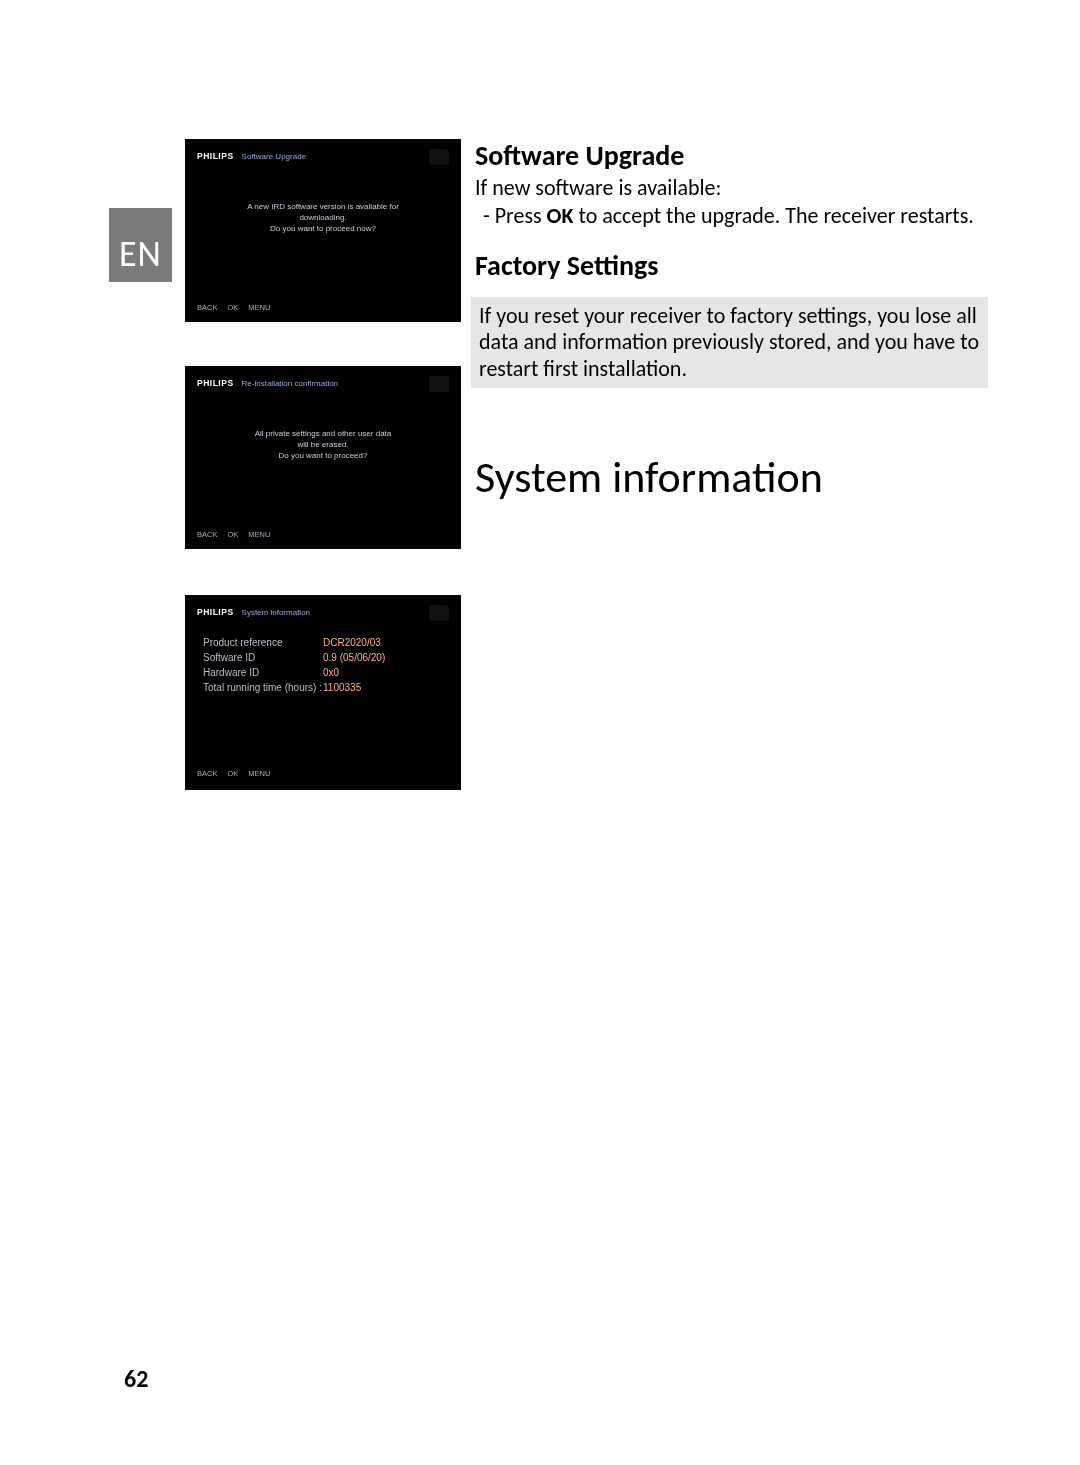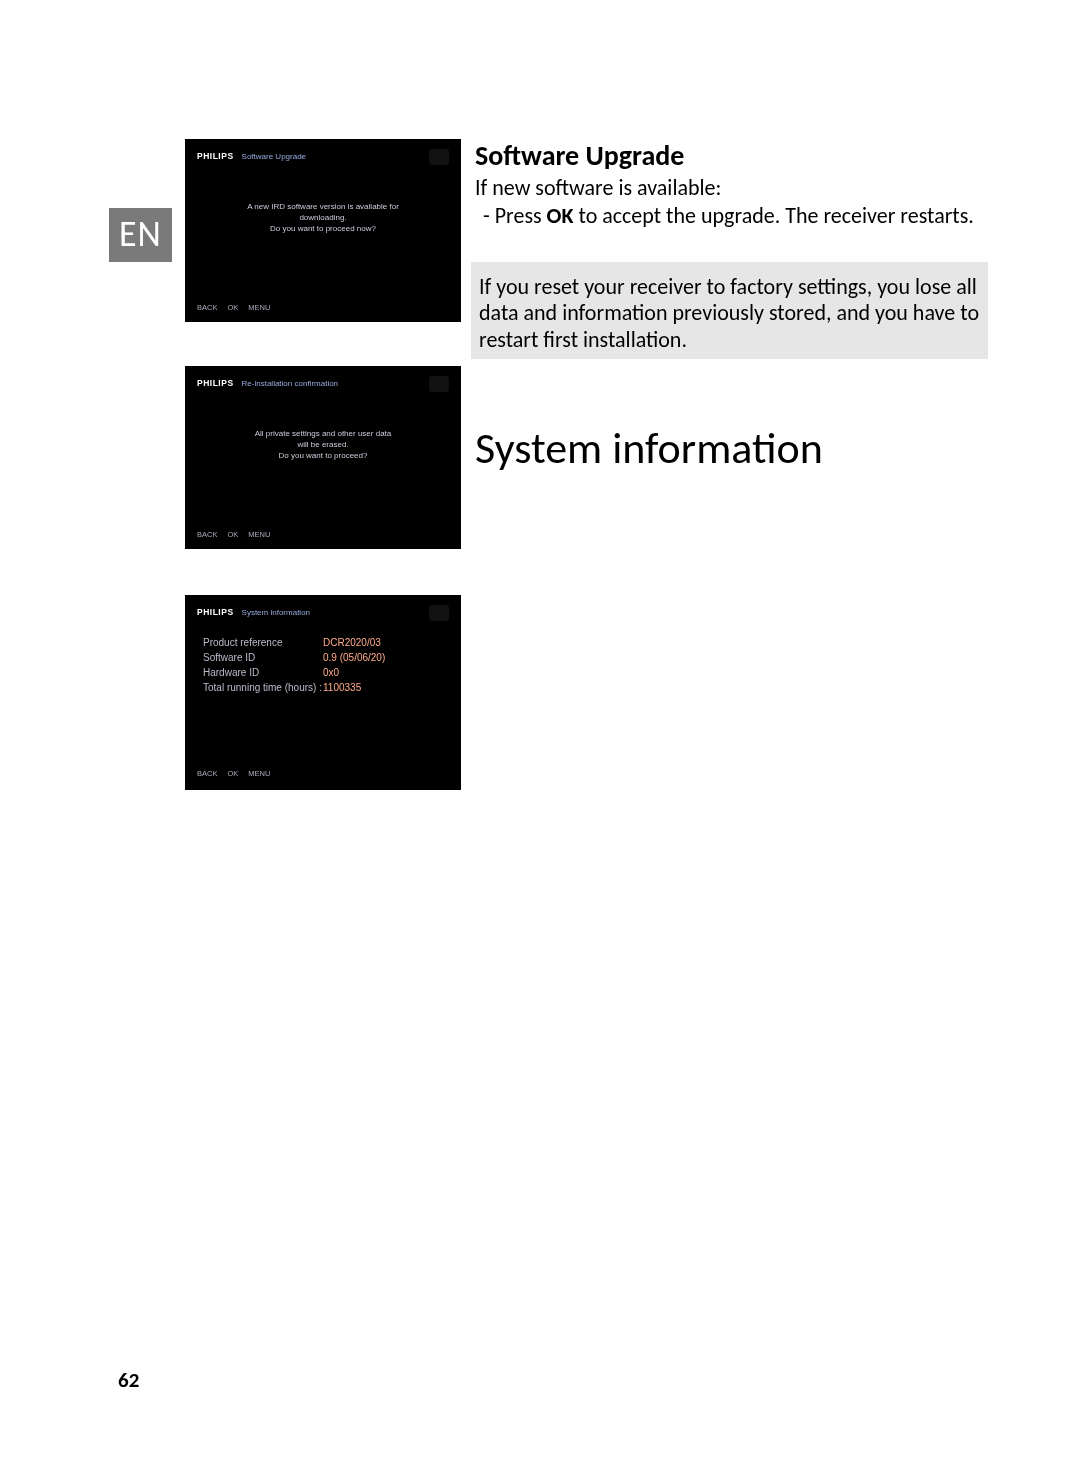--- a/index.html
+++ b/index.html
@@ -12,21 +12,21 @@
     color: #000;
   }
   .lang-tab {
     position: absolute;
     left: 109px;
     top: 208px;
     background: #7a7a7a;
     color: #fff;
     font-size: 36px;
     font-weight: 500;
-    padding: 4px 10px 6px 10px;
+    padding: 24px 10px 6px 10px;
     letter-spacing: 1px;
   }
   .screenshot {
     position: absolute;
     width: 276px;
     height: 183px;
     background: #000;
     left: 185px;
     font-family: Arial, sans-serif;
   }
@@ -100,37 +100,37 @@
     font-size: 22px;
     line-height: 1.2;
     padding-left: 24px;
     text-indent: -16px;
   }
   .bullet::before { content: "- "; }
   .callout {
     background: #e6e6e6;
     font-size: 22px;
     line-height: 1.2;
-    padding: 12px 8px 6px 8px;
+    padding: 6px 8px 6px 8px;
     margin-top: 14px;
     width: 517px;
     margin-left: -4px;
   }
   h1.big {
     font-size: 44px;
     font-weight: normal;
     margin-top: 62px;
     margin-bottom: 18px;
   }
   .pagenum {
     position: absolute;
-    left: 118px;
+    left: 124px;
     bottom: 72px;
     font-weight: bold;
-    font-size: 21px;
+    font-size: 24px;
   }
   .gap { height: 18px; }
   strong { font-weight: bold; }
 </style>
 </head>
 <body>
 
 <div class="lang-tab">EN</div>
 
 <div class="screenshot sc1">
@@ -203,19 +203,20 @@
 <div class="content">
 
   <h2 class="section">Software Upgrade</h2>
   <div class="para">If new software is available:</div>
   <div class="bullet">
     <span>Press </span><strong>OK</strong><span> to accept the upgrade. The receiver restarts.</span>
   </div>
 
   <div class="gap"></div>
 
+  <h2 class="section">Factory Settings</h2>
   <div class="callout">If you reset your receiver to factory settings, you lose all data and information previously stored, and you have to restart first installation.</div>
 
   <h1 class="big">System information</h1>
 
 </div>
 
 <div class="pagenum">62</div>
 
 </body></html>

